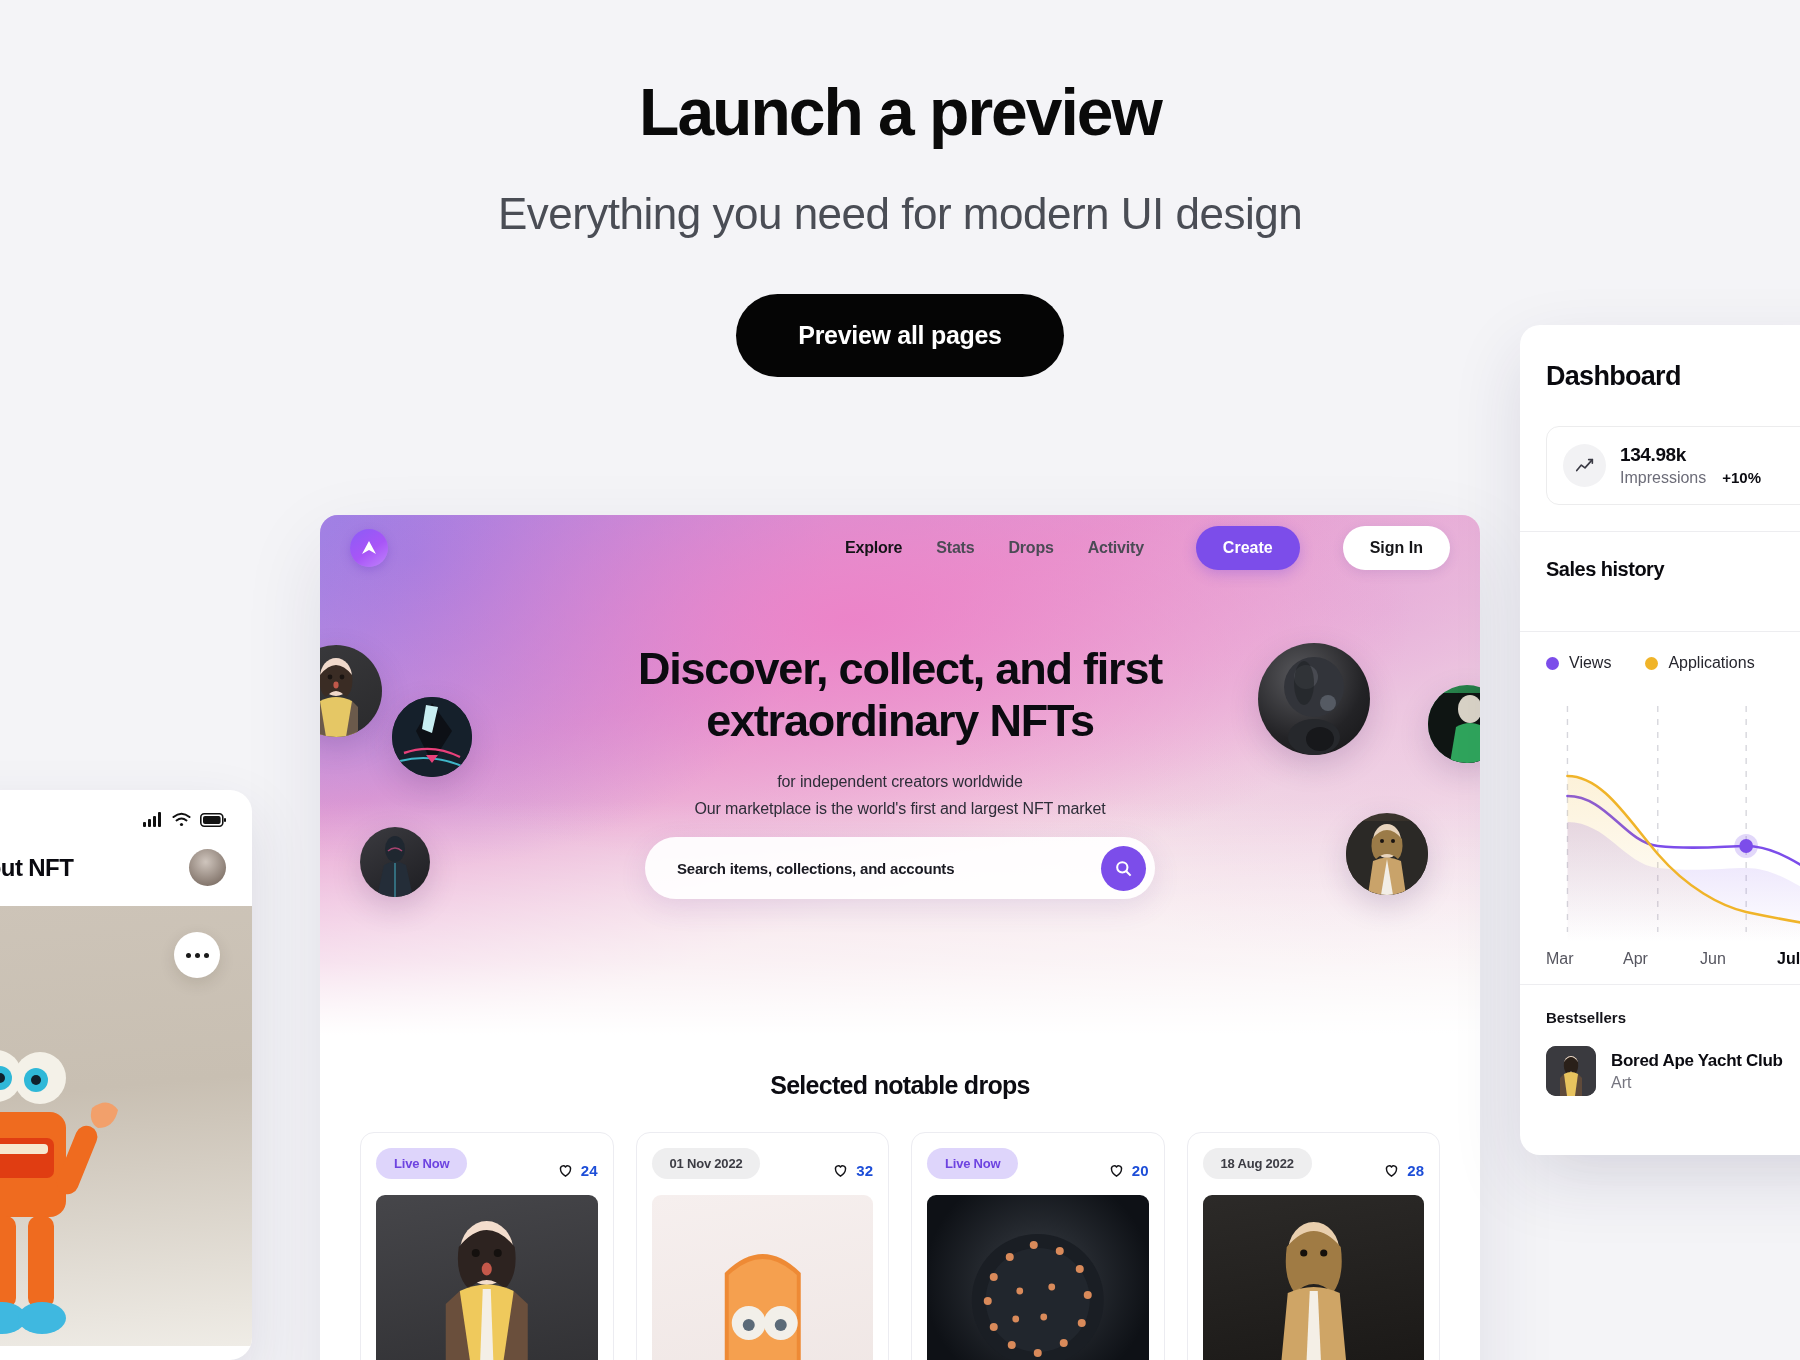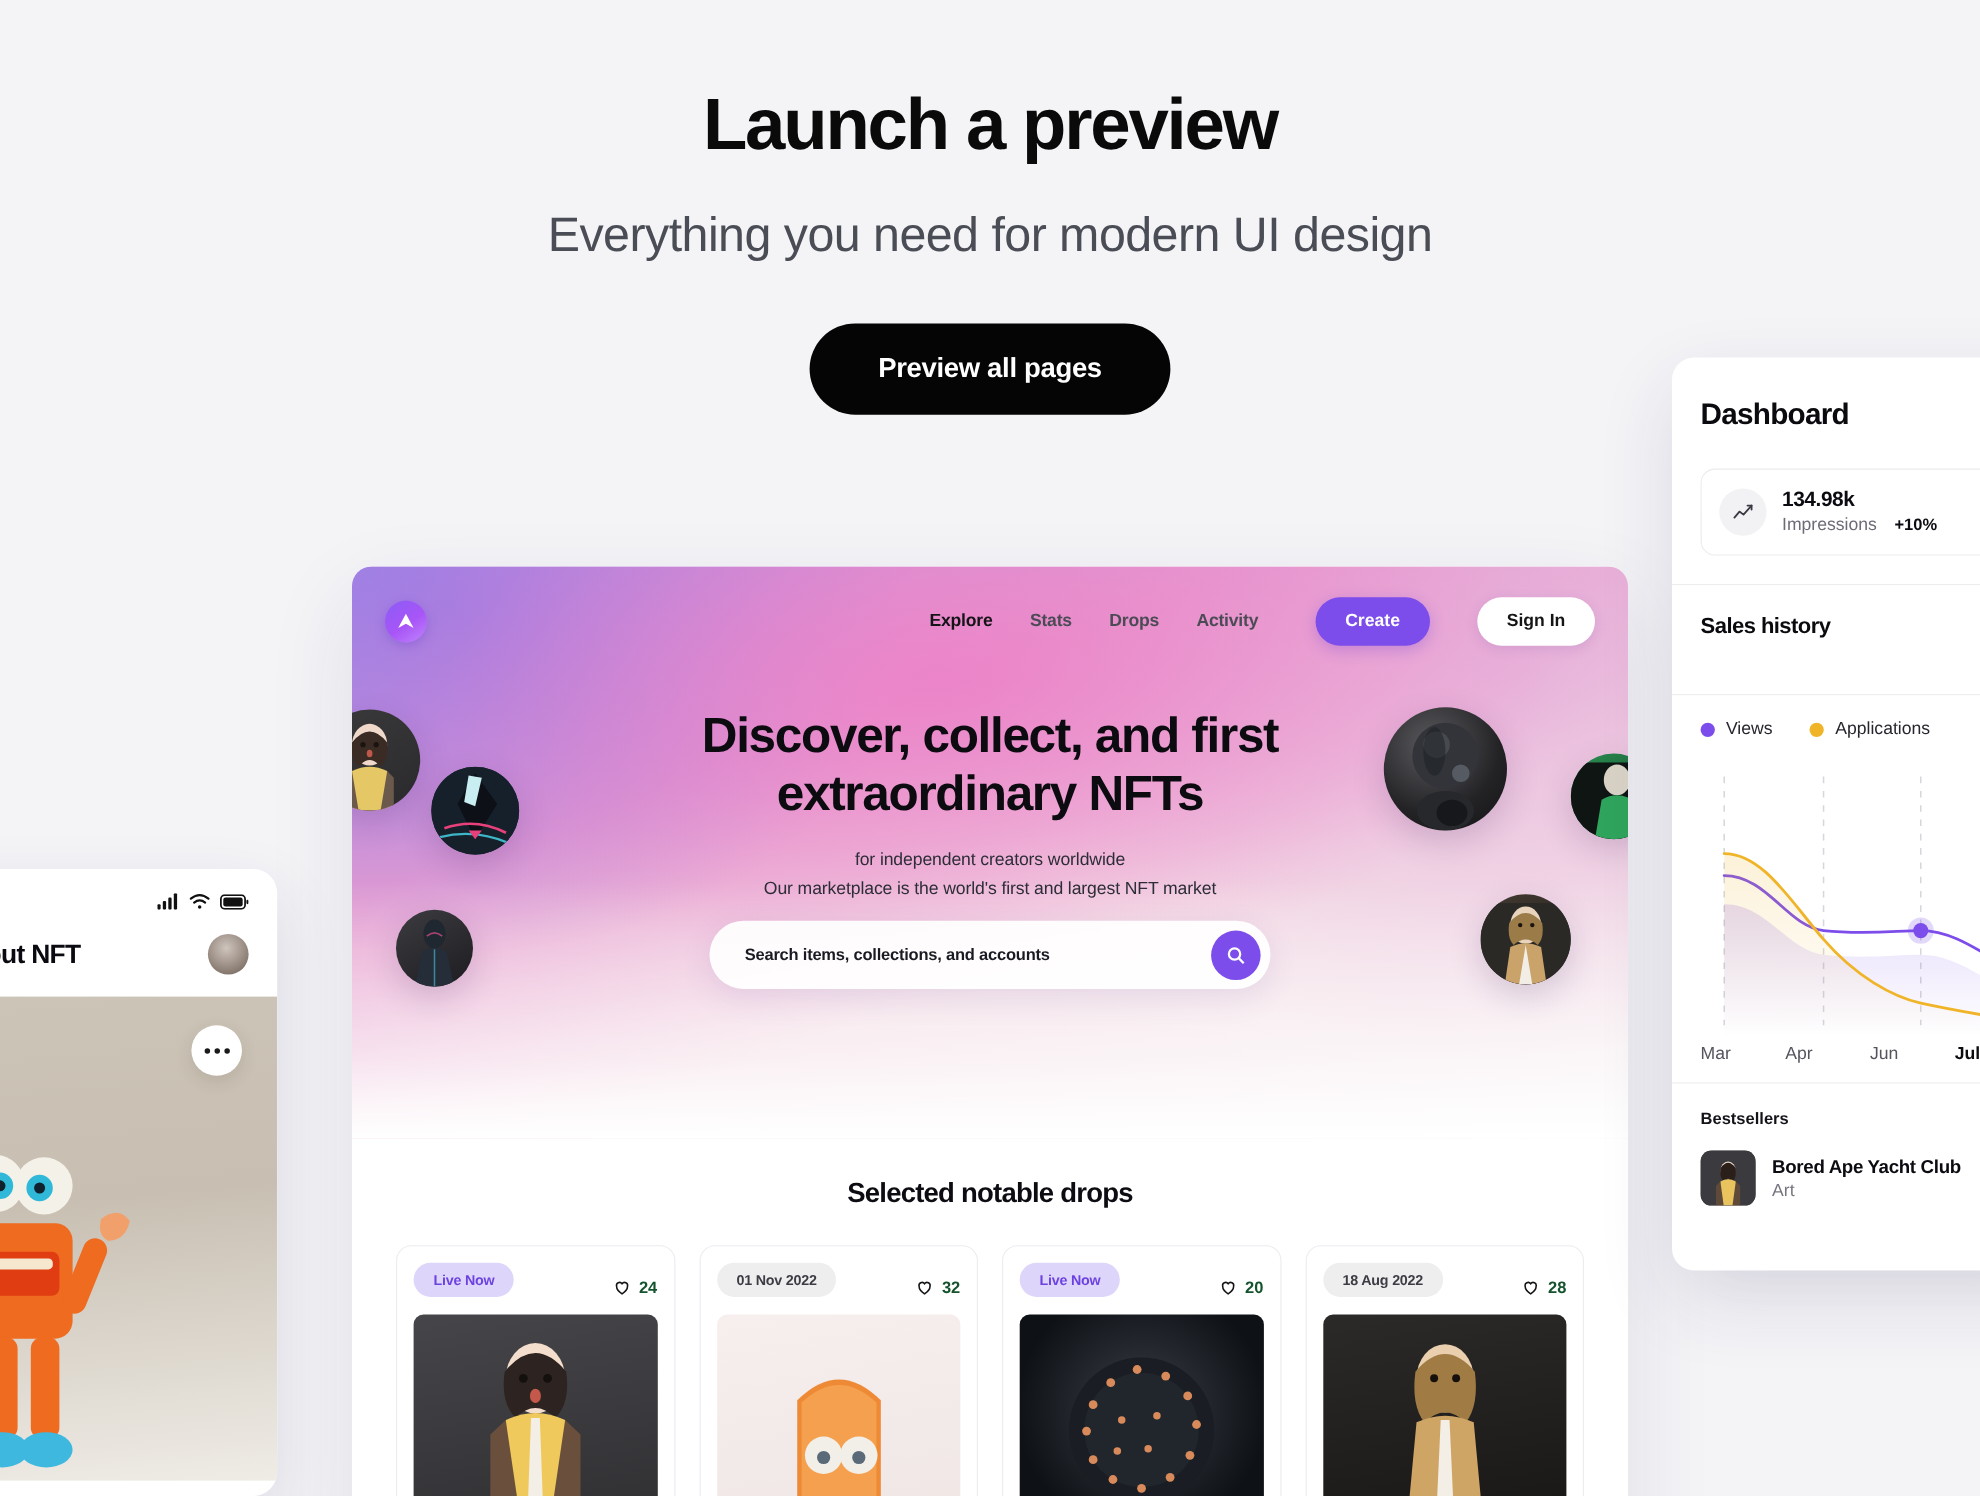--- a/index.html
+++ b/index.html
@@ -45,21 +45,21 @@
       radial-gradient(760px 560px at 92% 18%, rgba(225,160,215,.55) 0%, rgba(225,160,215,0) 64%),
       linear-gradient(160deg, #b58fe0 0%, #e79ed0 32%, #f4dfe6 62%, #f7f1f2 100%);
   }
   .hero::after {
     content:""; position:absolute; inset:0;
     background:linear-gradient(to bottom, rgba(255,255,255,0) 55%, rgba(255,255,255,.55) 86%, #fff 100%);
     pointer-events:none;
   }
 
   .nav {
-    position:absolute; top:22px; left:0; right:0; height:56px;
+    position:absolute; top:5px; left:0; right:0; height:56px;
     display:flex; align-items:center; padding:0 30px; z-index:4;
   }
   .logo {
     width:38px; height:38px; border-radius:50%;
     background:linear-gradient(145deg,#8b5cf6 0%,#a855f7 55%,#c084fc 100%);
     display:flex; align-items:center; justify-content:center;
     box-shadow:0 3px 10px rgba(110,60,200,.35);
   }
   .nav-links { margin-left:auto; display:flex; align-items:center; gap:34px; }
   .nav-link {
@@ -140,21 +140,21 @@
     padding:15px; cursor:pointer;
   }
   .drop-top { display:flex; align-items:flex-end; justify-content:space-between; }
   .badge {
     font-size:13px; font-weight:700; padding:8px 18px; border-radius:20px;
     letter-spacing:-0.2px;
   }
   .badge.live { background:#ded5fb; color:#6d43e0; }
   .badge.date { background:#eeeeef; color:#3c3c44; font-weight:700; }
   .likes { display:flex; align-items:center; gap:7px; font-size:15px;
-           font-weight:700; color:#14532d; }
+           font-weight:700; color:#1d4ed8; }
   .drop-img {
     margin-top:16px; height:205px; border-radius:9px; overflow:hidden;
     position:relative;
   }
   .img-a { background:linear-gradient(170deg,#46464a,#2e2e31); }
   .img-b { background:linear-gradient(170deg,#f6efee,#efe6e4); }
   .img-c { background:radial-gradient(circle at 50% 42%,#3a3f46,#0e1116 70%); }
   .img-d { background:linear-gradient(170deg,#2c2a28,#181614); }
 
   

